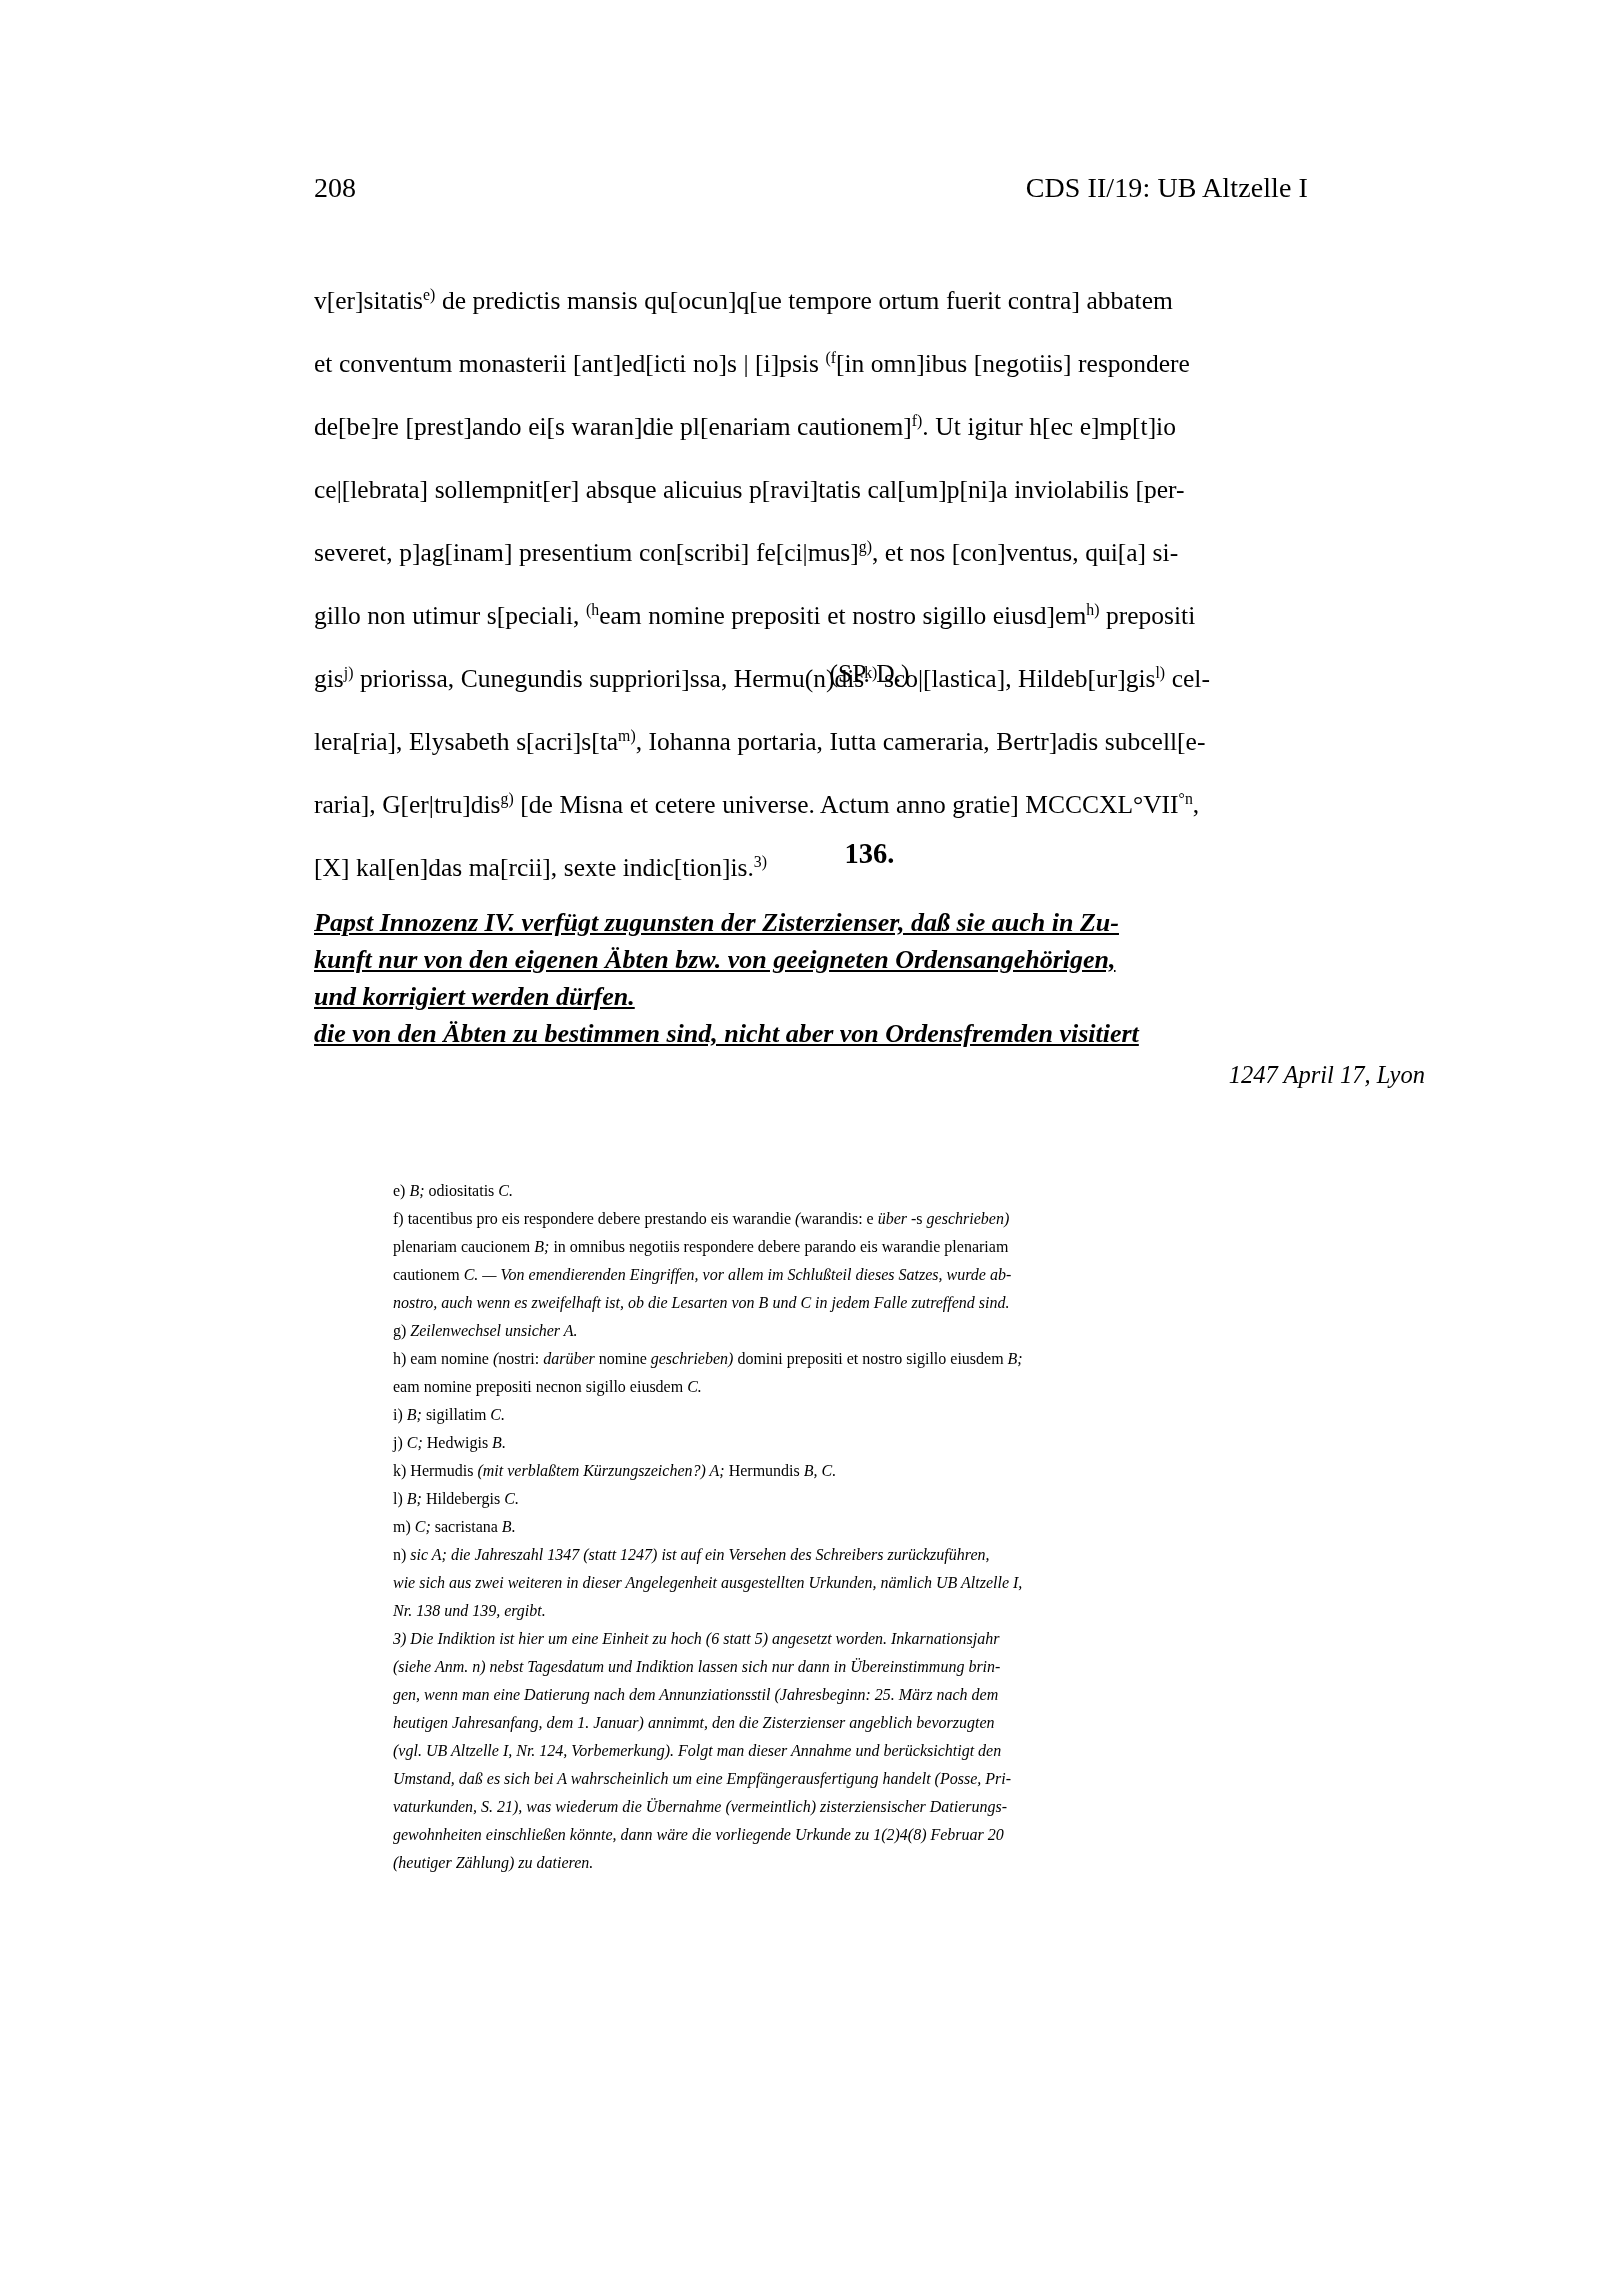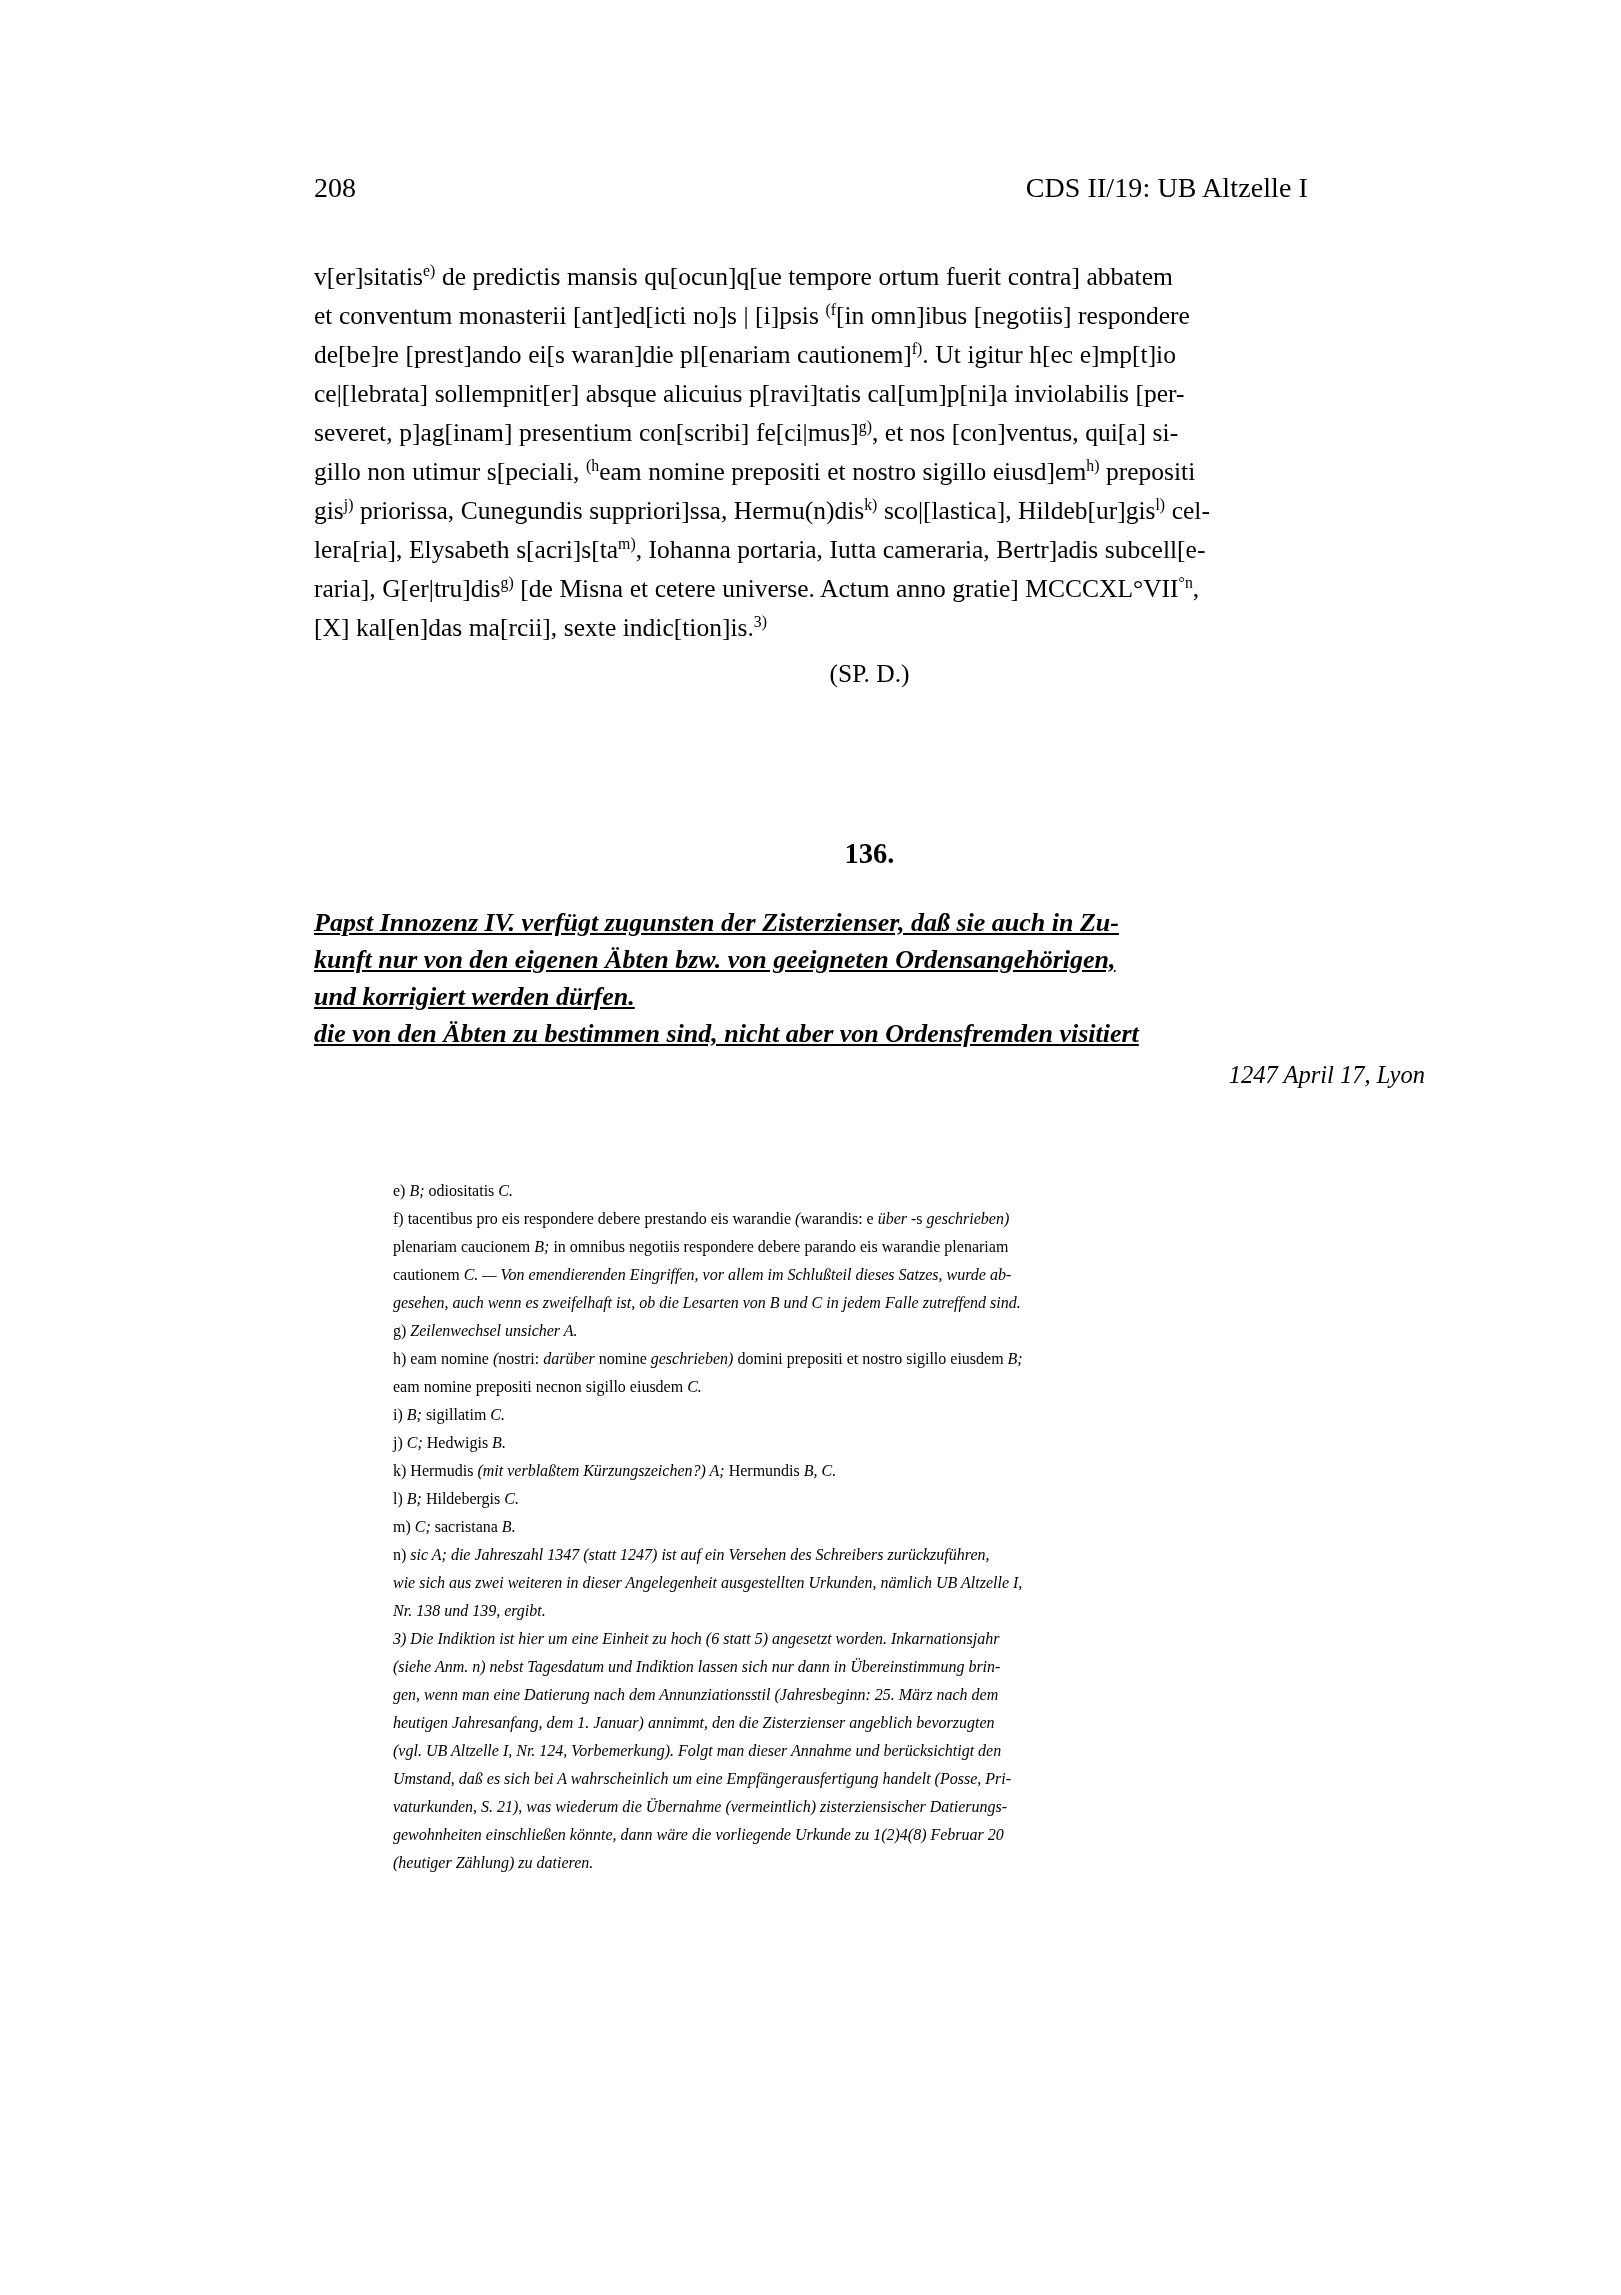--- a/index.html
+++ b/index.html
@@ -51,20 +51,21 @@
     width: 1111px;
     font-size: 25.5px;
     line-height: 39px;
     text-align: justify;
     text-align-last: left;
     word-spacing: 0.2px;
   }
   .edition-text .ln {
     display: block;
     white-space: nowrap;
+    margin-top: 24px;
   }
 
   sup.note {
     font-size: 0.62em;
     vertical-align: super;
     line-height: 0;
   }
   sup.degsup {
     font-size: 0.62em;
     vertical-align: super;
@@ -178,21 +179,21 @@
 
   <div class="apparatus">
     <div id="apparatus-notes">
         <div class="note-item">
           <div class="ln">e) <i>B;</i> odiositatis <i>C.</i></div>
         </div>
         <div class="note-item">
           <div class="ln">f) tacentibus pro eis respondere debere prestando eis warandie <i>(</i>warandis: e <i>über</i> -s <i>geschrieben)</i></div>
           <div class="ln">plenariam caucionem <i>B;</i> in omnibus negotiis respondere debere parando eis warandie plenariam</div>
           <div class="ln">cautionem <i>C. — Von emendierenden Eingriffen, vor allem im Schlußteil dieses Satzes, wurde ab-</i></div>
-          <div class="ln"><i>gesehen, auch wenn es zweifelhaft ist, ob die Lesarten von B und C in jedem Falle zutreffend sind.</i></div>
+          <div class="ln"><i>nostro, auch wenn es zweifelhaft ist, ob die Lesarten von B und C in jedem Falle zutreffend sind.</i></div>
         </div>
         <div class="note-item">
           <div class="ln">g) <i>Zeilenwechsel unsicher A.</i></div>
         </div>
         <div class="note-item">
           <div class="ln">h) eam nomine <i>(</i>nostri: <i>darüber</i> nomine <i>geschrieben)</i> domini prepositi et nostro sigillo eiusdem <i>B;</i></div>
           <div class="ln">eam nomine prepositi necnon sigillo eiusdem <i>C.</i></div>
         </div>
         <div class="note-item">
           <div class="ln">i) <i>B;</i> sigillatim <i>C.</i></div>

